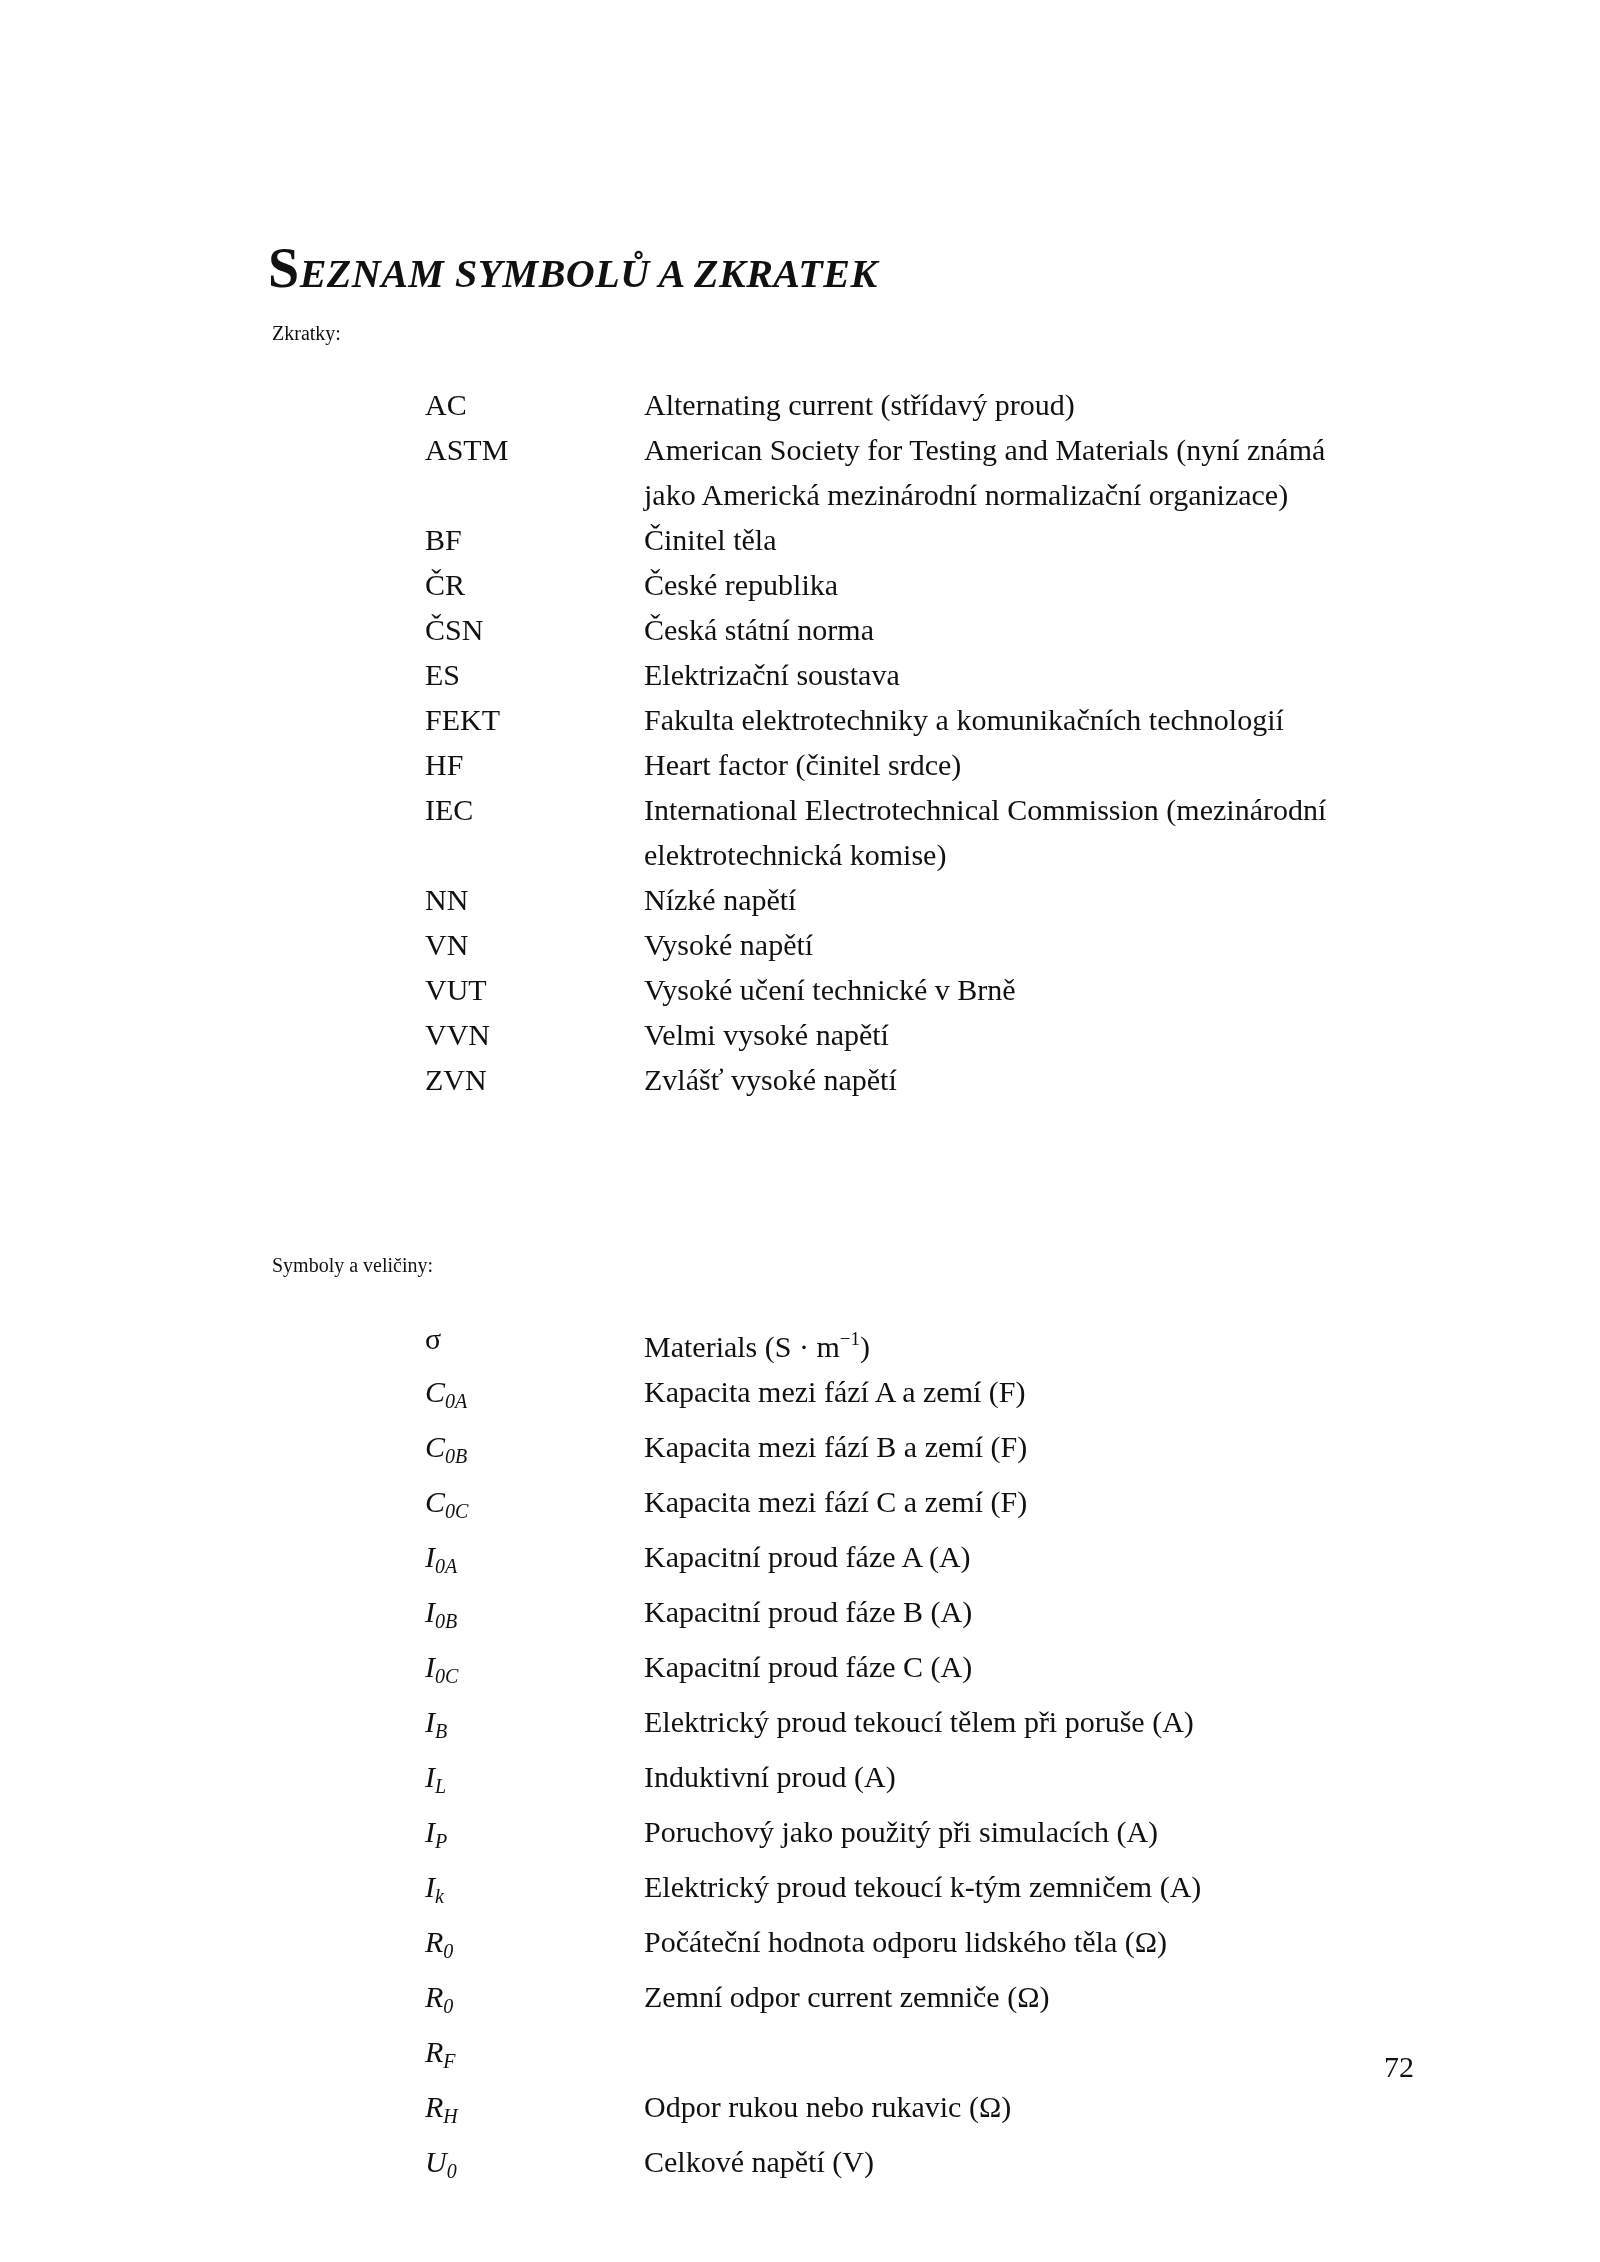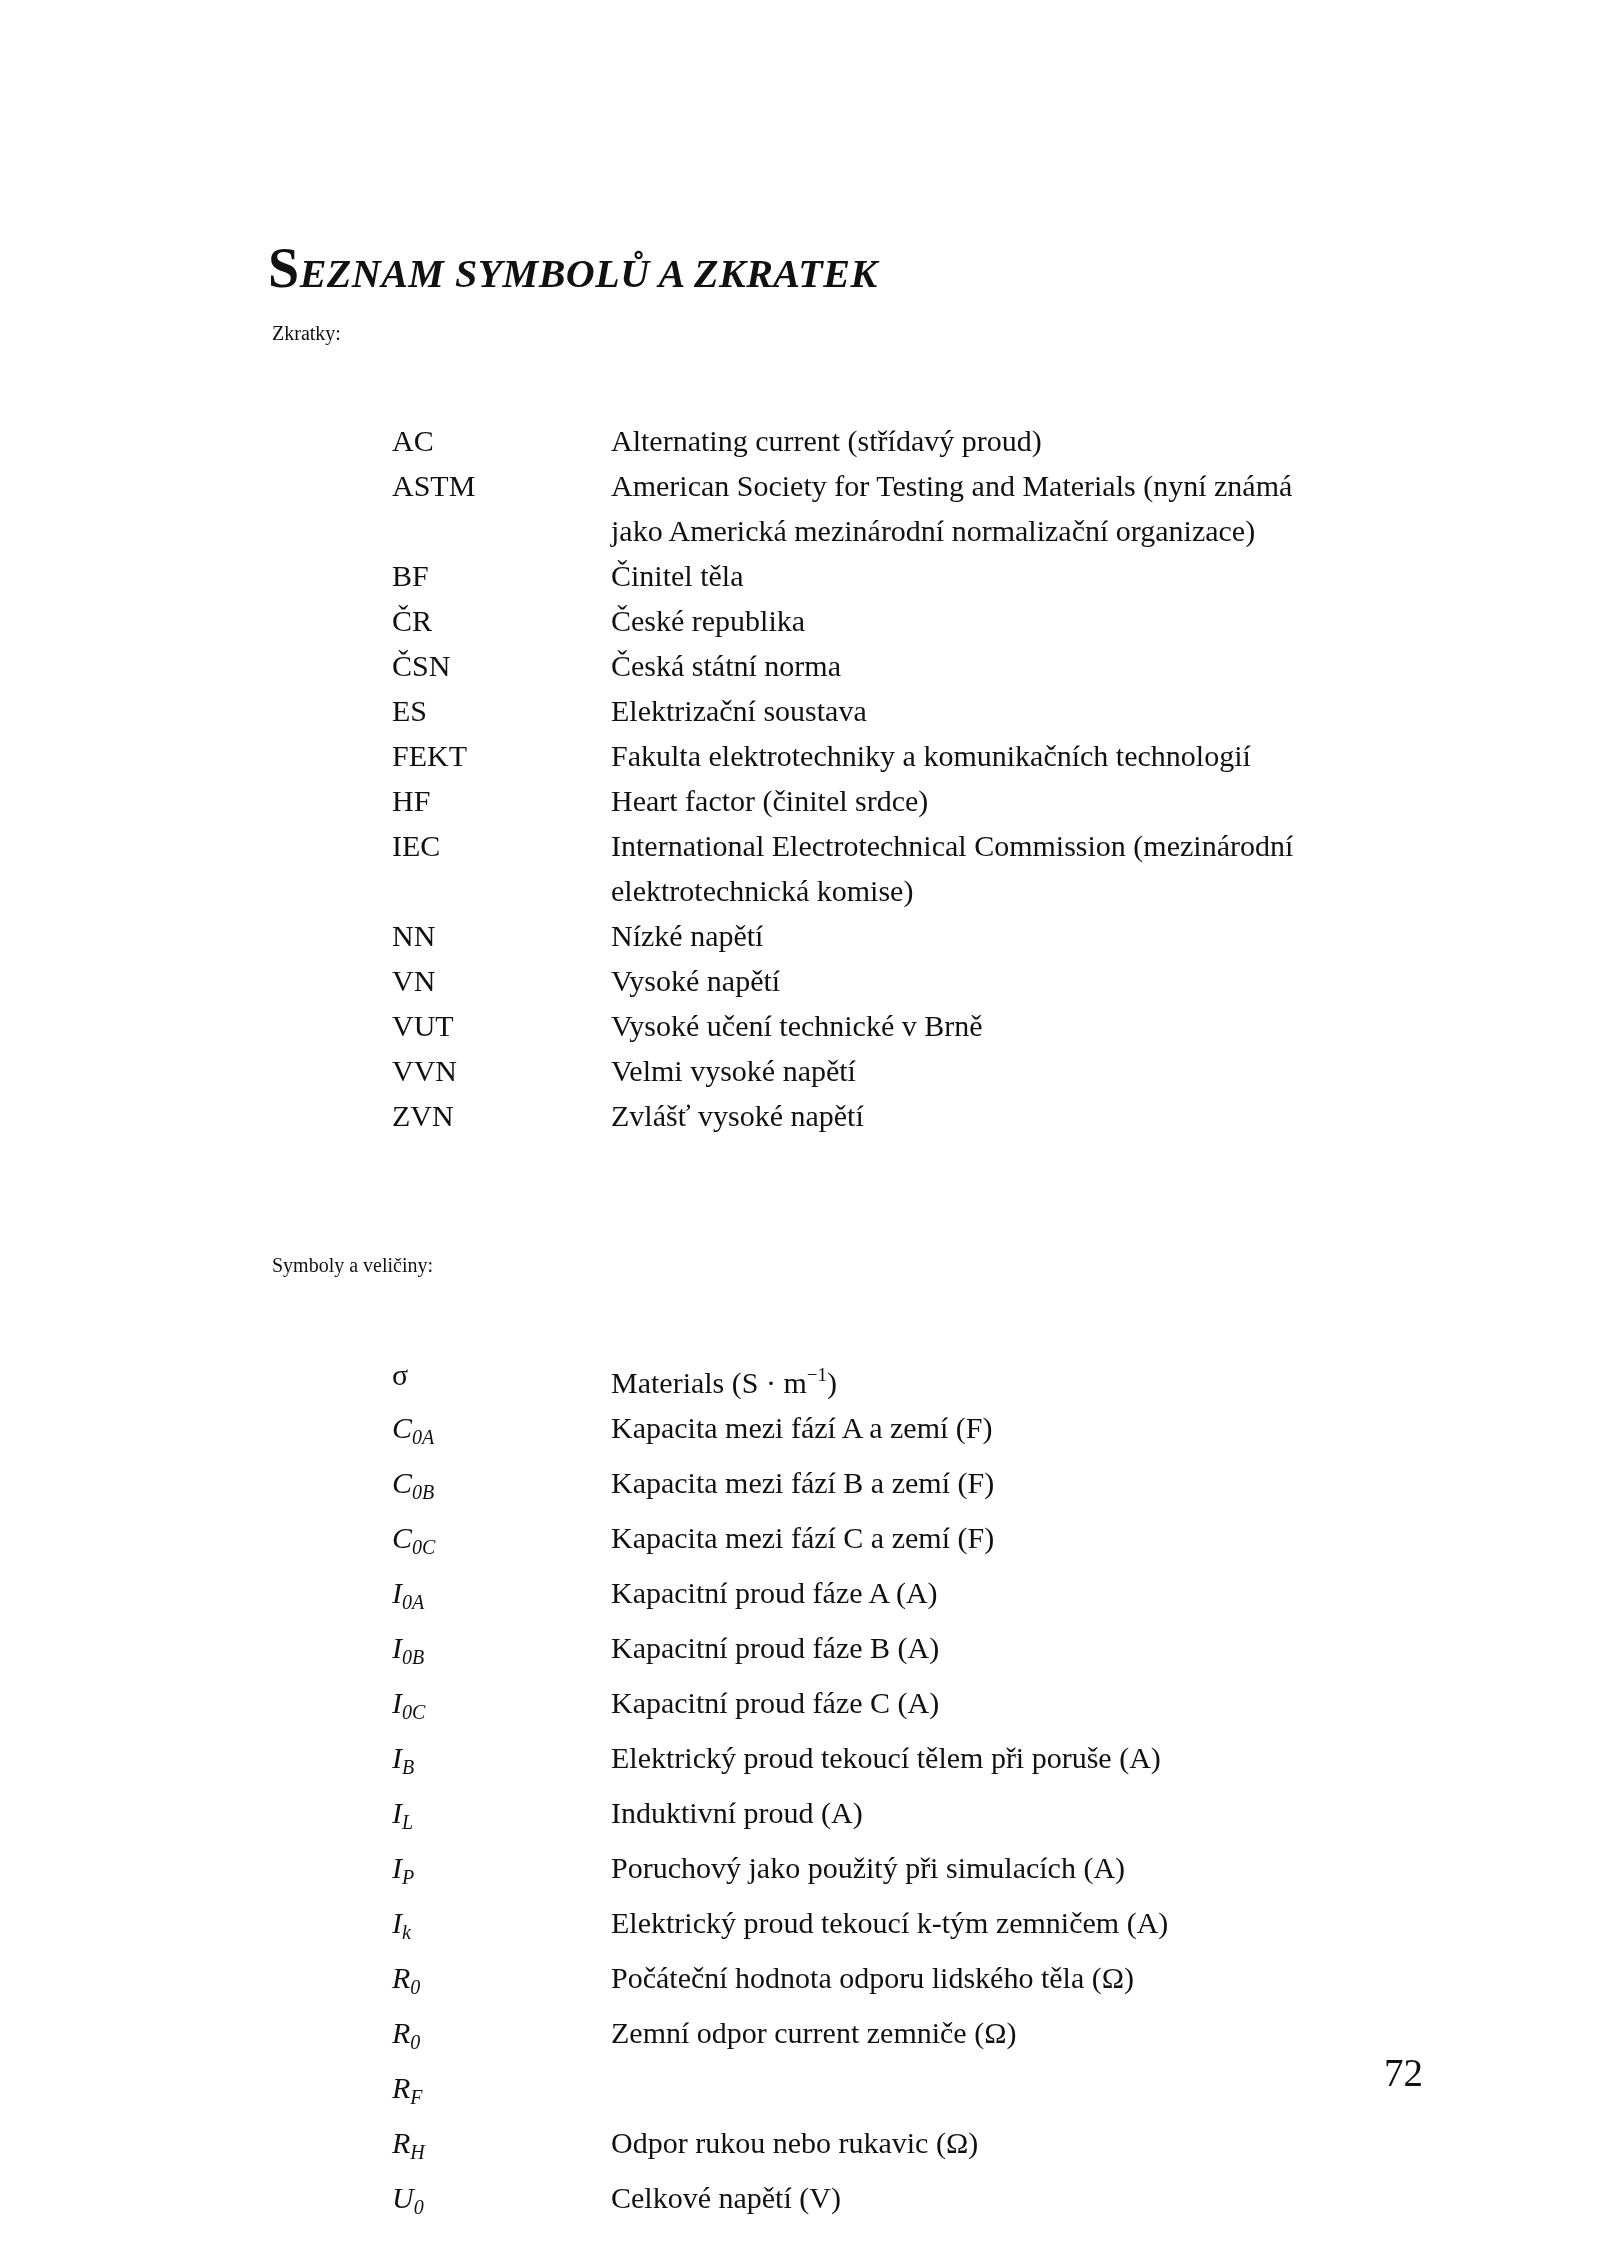--- a/index.html
+++ b/index.html
@@ -3,31 +3,31 @@
   <meta charset="utf-8">
   <style>
     html, body { margin: 0; padding: 0; background: #ffffff; }
     body { width: 1600px; height: 2262px; position: relative; overflow: hidden;
            font-family: "Liberation Serif", "DejaVu Serif", serif; color: #111; }
     .title { position: absolute; left: 268px; top: 236px; font-size: 48px; font-weight: bold;
              letter-spacing: 0.5px; white-space: nowrap; }
     .title .big { font-size: 56px; }
     .title .sc { font-size: 40px; font-style: italic; }
     .section-label { position: absolute; left: 272px; font-size: 20px; white-space: nowrap; }
-    .list { position: absolute; left: 392px; width: 1000px; margin-top: 36px; }
+    .list { position: absolute; left: 425px; width: 1000px; }
     .row { display: flex; font-size: 30px; line-height: 45px; }
     .row .key { width: 219px; flex: none; white-space: nowrap; }
     .row .val { flex: 1; }
     .row .val .line { display: block; white-space: nowrap; }
     .sym .key { font-style: italic; }
     .sym .key.upright { font-style: normal; }
     .sym .key sub { font-size: 20px; vertical-align: -6px; }
     .sym .val { font-family: "Liberation Serif", serif; }
     .sup { font-size: 19px; vertical-align: 12px; }
-    .page-number { position: absolute; left: 1384px; top: 2050px; font-size: 39px; }
+    .page-number { position: absolute; left: 1384px; top: 2050px; font-size: 30px; }
   </style>
 </head>
 <body>
 
 <div class="title"><span class="big">S</span><span class="sc">EZNAM SYMBOLŮ A ZKRATEK</span></div>
 
 <div class="section-label" style="top:322px;">Zkratky:</div>
 
 <div class="list" id="abbr-list" style="top:382px;">
     <div class="row">

